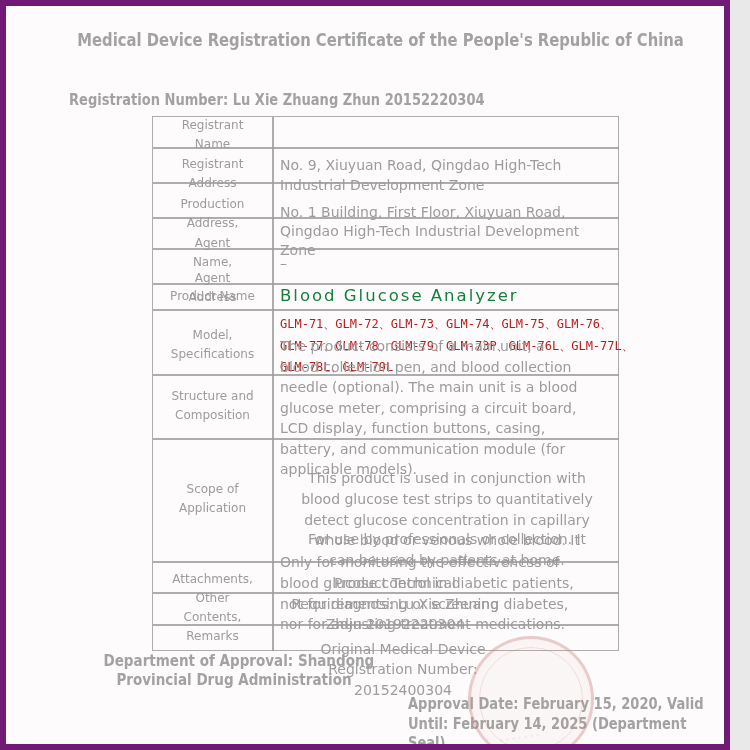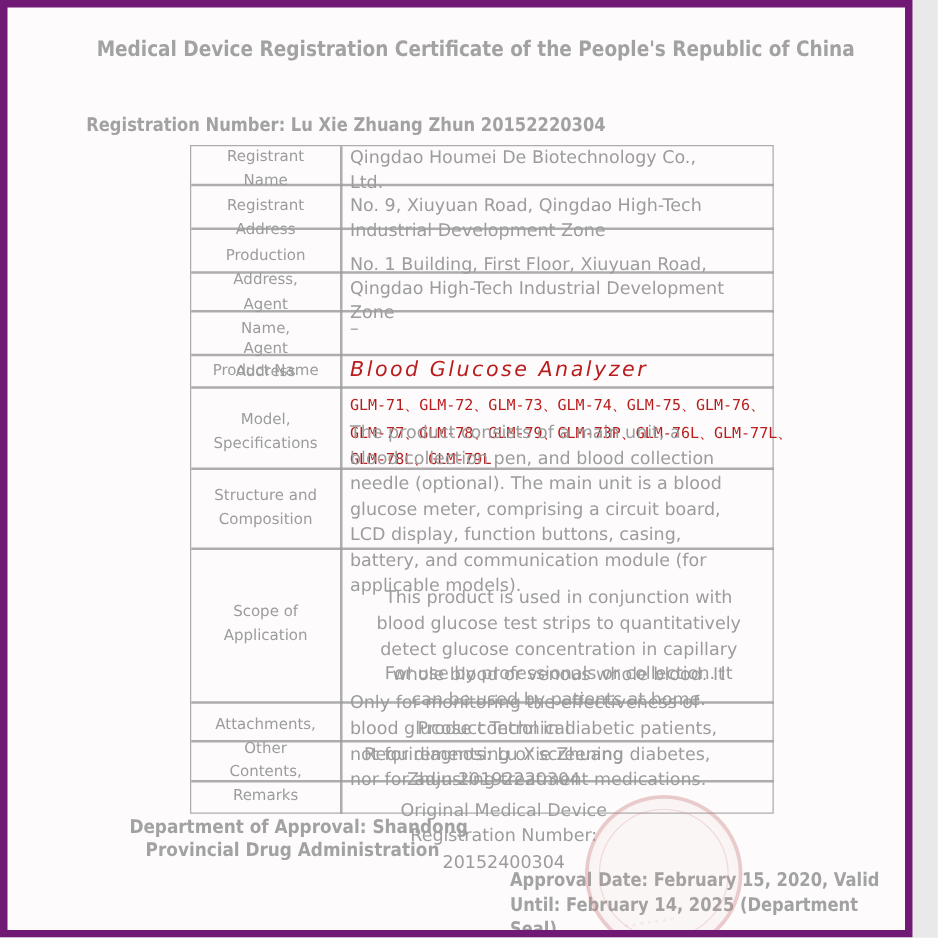--- a/index.html
+++ b/index.html
@@ -23,21 +23,21 @@
   .hl{position:absolute;left:147px;width:466px;height:1.5px;background:#9a9a9a;opacity:.8;}
   .hl1{top:141px}.hl2{top:176px}.hl3{top:211px}.hl4{top:242px}.hl5{top:277px}
   .hl6{top:303px}.hl7{top:368px}.hl8{top:432px}.hl9{top:555px}.hl10{top:586px}.hl11{top:618px}
   
   .lab{left:147px;width:119px;text-align:center;font-size:12px;line-height:19px;}
   .l0{top:110px}.l1{top:149px}.l2{top:189px}.l3{top:228px}.l4{top:263px}
   .l5{top:281px}.l6{top:320px}.l7{top:381px}.l8{top:474px}.l9{top:564px}
   
   .val{left:274px;width:334px;font-size:14px;line-height:19.5px;}
   .v0{top:111px}.v1{top:150px}.v2{top:197px;line-height:19px}.v3{top:248px}
-  .v5{top:280px;font-size:16.5px;letter-spacing:2px;color:#b91c1c;font-style:italic;}
+  .v5{top:280px;font-size:16.5px;letter-spacing:2px;color:#15803d;}
   .v6{top:308px;font-family:"DejaVu Sans Mono","Liberation Mono",monospace;font-size:12px;line-height:21.5px;color:#b91c1c;}
   .v7{top:330px;line-height:20.5px}
   .v8a{top:462px;text-align:center;line-height:20.8px}
   .v8b{top:523px;text-align:center;line-height:20.8px}
   .v8c{top:546px;line-height:20.8px}
   .v9a{top:567px;left:222px;text-align:center;line-height:20.5px}
   .v9b{top:633px;left:230px;text-align:center;line-height:20.3px}
   
   .dept{left:83px;top:646px;width:290px;text-align:center;font-weight:bold;font-size:15px;
     line-height:19px;color:#a2a2a2;transform:scaleX(.9);transform-origin:50% 0;}
@@ -90,22 +90,20 @@
   <div class="txt lab l5">Product Name</div>
   <div class="txt lab l8">Scope of
 Application</div>
   <div class="txt lab l7">Structure and
 Composition</div>
   <div class="txt lab l9">Attachments,
 Other
 Contents,
 Remarks</div>
 
-  <div class="txt val v0">Qingdao Houmei De Biotechnology Co.,
-Ltd.</div>
   <div class="txt val v1">No. 9, Xiuyuan Road, Qingdao High-Tech
 Industrial Development Zone</div>
   <div class="txt val v2">No. 1 Building, First Floor, Xiuyuan Road,
 Qingdao High-Tech Industrial Development
 Zone</div>
   <div class="txt val v3">–</div>
   <div class="txt val v5">Blood Glucose Analyzer</div>
   <div class="txt val v6">GLM-71、GLM-72、GLM-73、GLM-74、GLM-75、GLM-76、
 GLM-77、GLM-78、GLM-79、GLM-73P、GLM-76L、GLM-77L、
 GLM-78L、GLM-79L</div>

